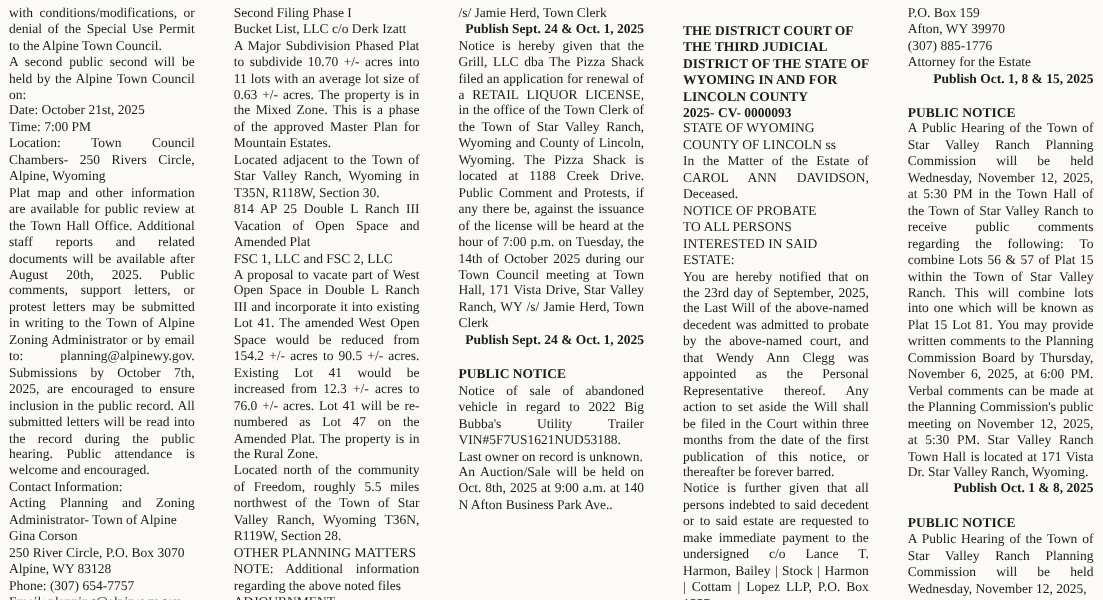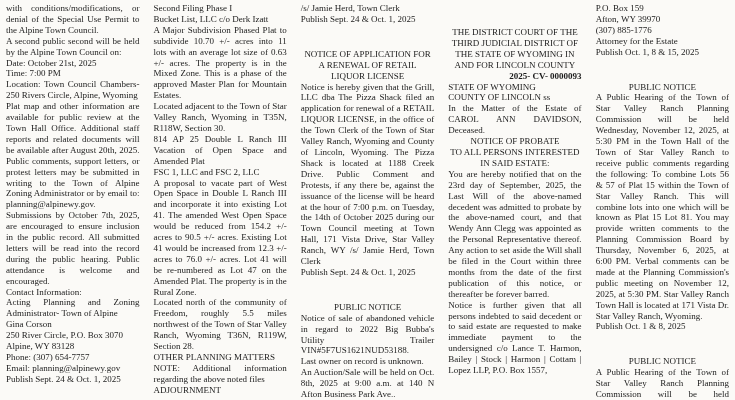--- a/index.html
+++ b/index.html
@@ -10,50 +10,50 @@
   body{
     width:735px;height:400px;overflow:hidden;
     background:var(--paper);
     font-family:"Liberation Serif","DejaVu Serif",serif;
   }
   .page{
     box-sizing:border-box;
     width:735px;height:400px;
     padding:3px 6px 0 6px;
     display:flex;
-    gap:14px;
+    gap:26px;
   }
   .col{
     flex:1 1 0;
     min-width:0;
     color:var(--ink);
     font-size:9px;
     line-height:10.9px;
     letter-spacing:0;
   }
   .blk{margin:0;}
   .para{
     text-align:justify;
     text-justify:inter-word;
   }
   .h{
-    font-weight:normal;
-    text-align:center;
-    margin-top:24px;
+    font-weight:bold;
+    text-align:left;
+    margin-top:12px;
   }
   .hb{
     font-weight:bold;
-    text-align:right;
+    text-align:left;
   }
   .center{
-    text-align:center;
+    text-align:left;
   }
   .publish{
-    font-weight:normal;
-    text-align:left;
+    font-weight:bold;
+    text-align:right;
   }
 </style>
 </head>
 <body>
 
 <div class="page">
   <div class="col">
       <div class="blk para">with conditions/modifications, or denial of the Special Use Permit to the Alpine Town Council.</div>
       <div class="blk para">A second public second will be held by the Alpine Town Council on:</div>
       <div class="blk para">Date: October 21st, 2025</div>
@@ -78,21 +78,20 @@
       <div class="blk para">FSC 1, LLC and FSC 2, LLC</div>
       <div class="blk para">A proposal to vacate part of West Open Space in Double L Ranch III and incorporate it into existing Lot 41. The amended West Open Space would be reduced from 154.2 +/- acres to 90.5 +/- acres. Existing Lot 41 would be increased from 12.3 +/- acres to 76.0 +/- acres. Lot 41 will be re-numbered as Lot 47 on the Amended Plat. The property is in the Rural Zone.</div>
       <div class="blk para">Located north of the community of Freedom, roughly 5.5 miles northwest of the Town of Star Valley Ranch, Wyoming T36N, R119W, Section 28.</div>
       <div class="blk para">OTHER PLANNING MATTERS</div>
       <div class="blk para">NOTE: Additional information regarding the above noted files</div>
       <div class="blk para">ADJOURNMENT</div>
     </div>
   <div class="col">
       <div class="blk para">/s/ Jamie Herd, Town Clerk</div>
       <div class="blk publish">Publish Sept. 24 &amp; Oct. 1, 2025</div>
-      <div class="blk h">NOTICE OF APPLICATION FOR A RENEWAL OF RETAIL LIQUOR LICENSE</div>
       <div class="blk para">Notice is hereby given that the Grill, LLC dba The Pizza Shack filed an application for renewal of a RETAIL LIQUOR LICENSE, in the office of the Town Clerk of the Town of Star Valley Ranch, Wyoming and County of Lincoln, Wyoming. The Pizza Shack is located at 1188 Creek Drive.  Public Comment and Protests, if any there be, against the issuance of the license will be heard at the hour of 7:00 p.m. on Tuesday, the 14th of October 2025 during our Town Council meeting at Town Hall, 171 Vista Drive, Star Valley Ranch, WY /s/ Jamie Herd, Town Clerk</div>
       <div class="blk publish">Publish Sept. 24 &amp; Oct. 1, 2025</div>
       <div class="blk h">PUBLIC NOTICE</div>
       <div class="blk para">Notice of sale of abandoned vehicle in regard to 2022 Big Bubba's Utility Trailer VIN#5F7US1621NUD53188.</div>
       <div class="blk para">Last owner on record is unknown.</div>
       <div class="blk para">An Auction/Sale will be held on Oct. 8th, 2025 at 9:00 a.m. at 140 N Afton Business Park Ave..</div>
     </div>
   <div class="col">
       <div class="blk h">THE DISTRICT COURT OF THE THIRD JUDICIAL DISTRICT OF THE STATE OF WYOMING IN AND FOR LINCOLN COUNTY</div>
       <div class="blk hb">2025- CV- 0000093</div>

